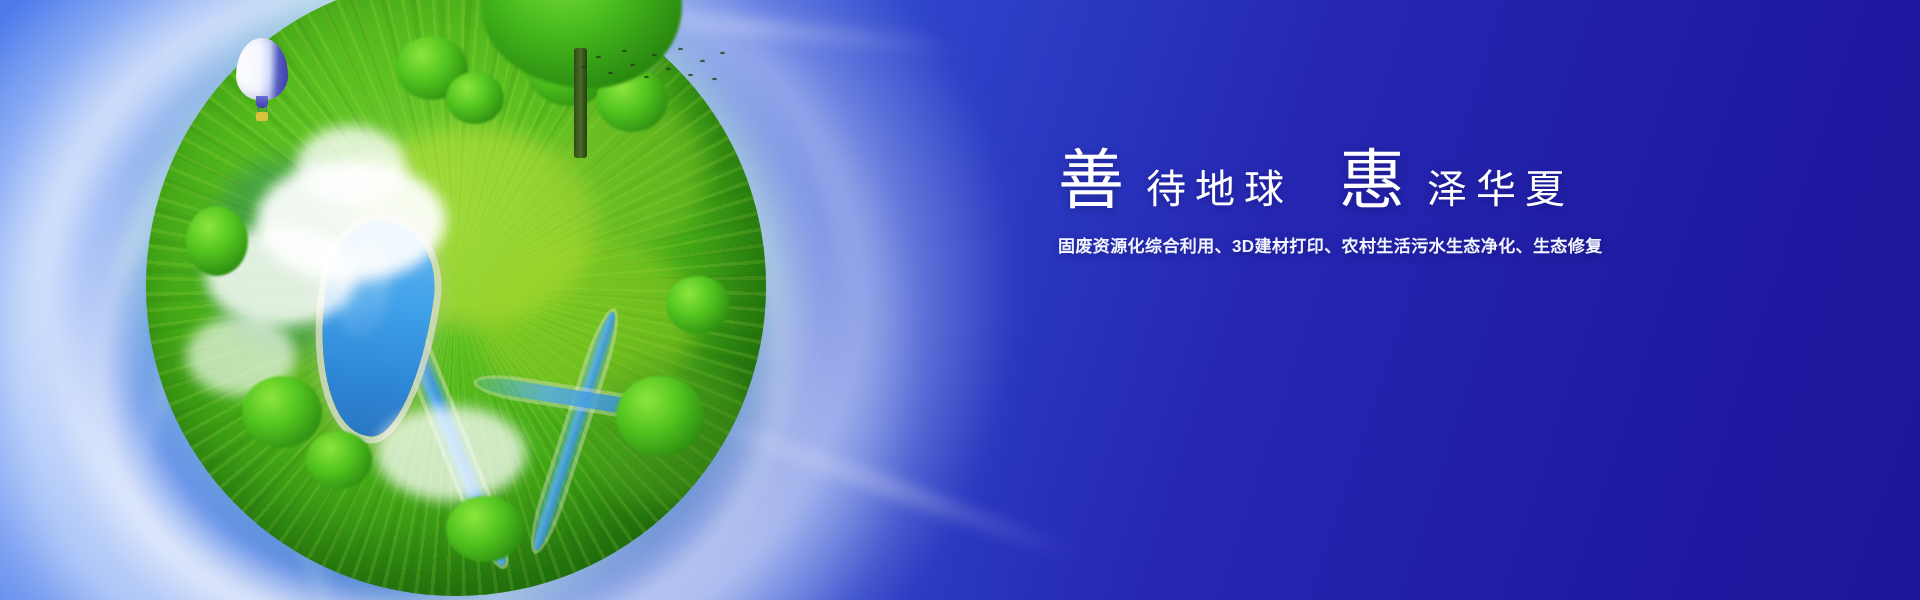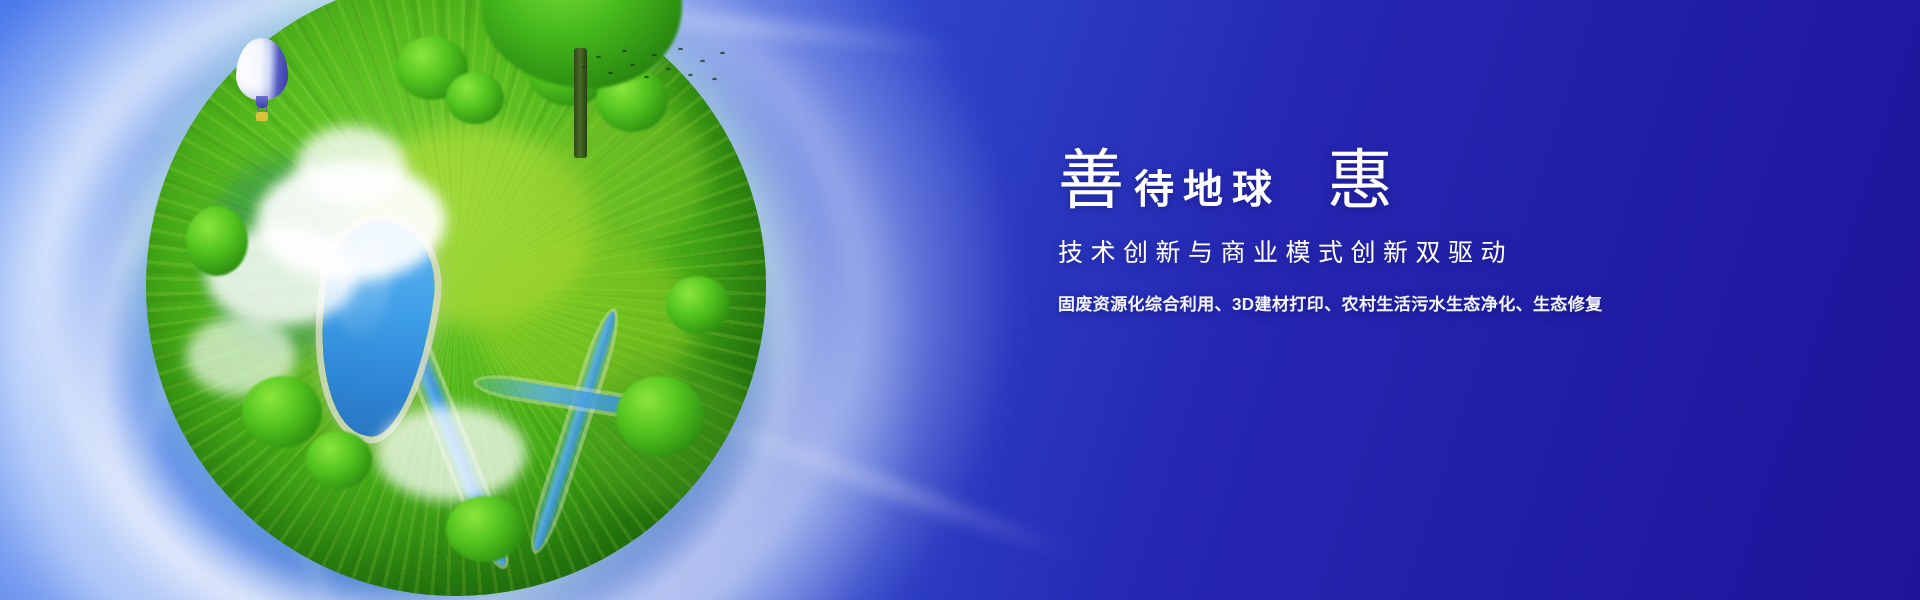--- a/index.html
+++ b/index.html
@@ -183,22 +183,22 @@
   .headline{
     display:flex; align-items:flex-end; white-space:nowrap;
     height:86px; margin-bottom:18px;
   }
   .hl-big{
     font-family:"DejaVu Serif","Liberation Serif",serif;
     font-size:66px; line-height:1; font-weight:400; letter-spacing:2px;
   }
   .hl-small{
     font-family:"DejaVu Serif","Liberation Serif",serif;
-    font-size:40px; line-height:1; font-weight:700; letter-spacing:9px;
-    padding-bottom:5px; margin-left:8px;
+    font-size:40px; line-height:1; font-weight:400; letter-spacing:9px;
+    padding-bottom:5px; margin-left:20px;
   }
   .hl-gap{ display:inline-block; width:46px; }
 
   .subtitle{
     font-size:25px; letter-spacing:7.5px; font-weight:400;
     white-space:nowrap; margin-bottom:22px; color:#ffffff;
   }
   .desc{
     font-size:17px; letter-spacing:0.4px; font-weight:700;
     white-space:nowrap; margin-bottom:26px; color:#f2f4ff;
@@ -295,21 +295,21 @@
     <div class="bird" style="left:142px;top:8px;"></div>
   </div>
 
   <div class="copy">
 
     <div class="headline">
       <span class="hl-big">善</span>
       <span class="hl-small">待地球</span>
       <span class="hl-gap"></span>
       <span class="hl-big">惠</span>
+      <span class="hl-small">泽华夏</span>
     </div>
 
-    <div class="subtitle">技术创新与商业模式创新双驱动</div>
 
     <div class="desc">固废资源化综合利用、3D建材打印、农村生活污水生态净化、生态修复</div>
 
 
   </div>
 </div>
 
 </body></html>

